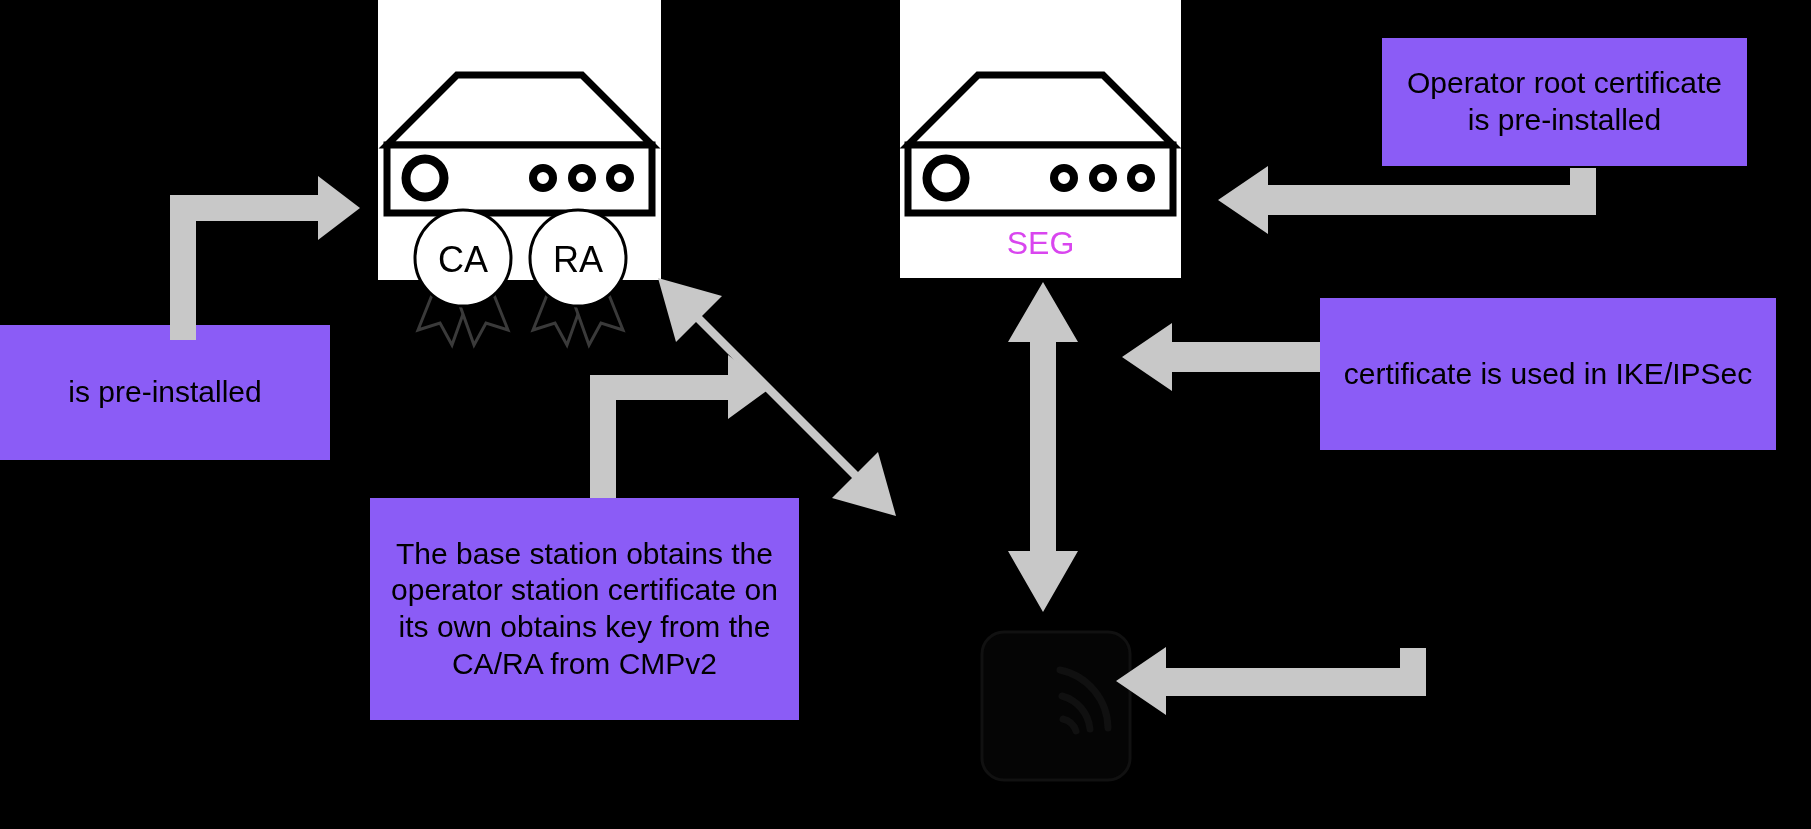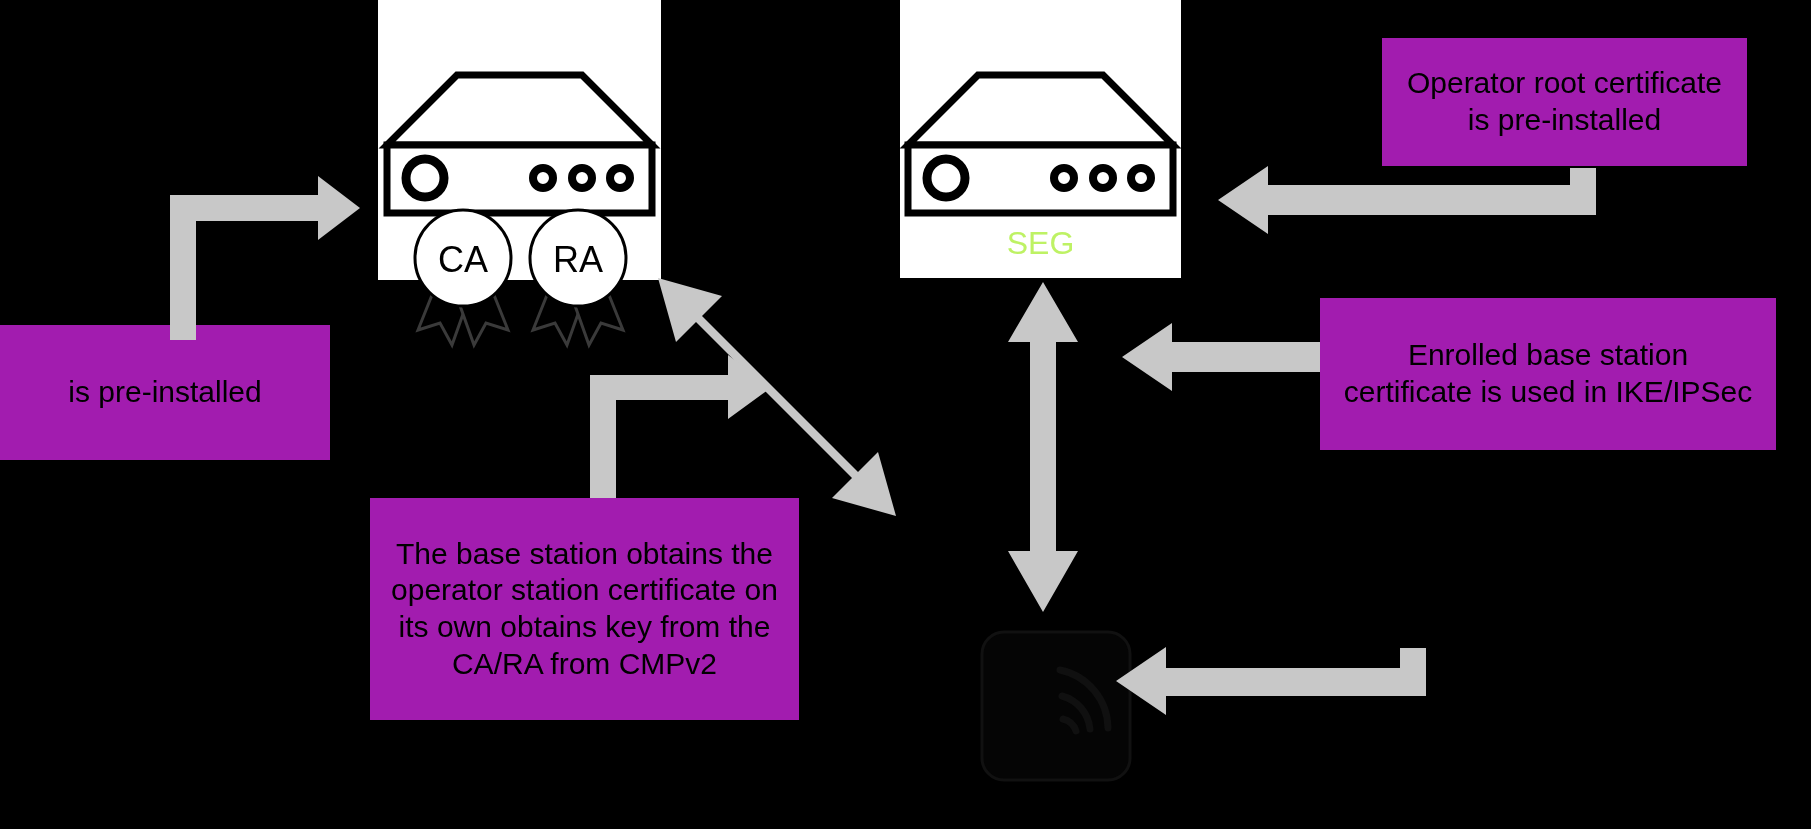--- a/index.html
+++ b/index.html
@@ -1,22 +1,22 @@
 <!DOCTYPE html>
 <html><head>
 <meta charset="utf-8">
 <style>
   html,body{margin:0;padding:0;background:#000;}
   #stage{position:relative;width:1811px;height:829px;background:#000;overflow:hidden;
          font-family:"Liberation Sans","DejaVu Sans",sans-serif;}
   .panel{position:absolute;background:#fff;}
-  .callout{position:absolute;background:#a21caf;color:#000;display:flex;align-items:center;
+  .callout{position:absolute;background:#8b5cf6;color:#000;display:flex;align-items:center;
            justify-content:center;text-align:center;line-height:1.22;font-size:30px;
            padding:6px 10px;box-sizing:border-box;}
-  .dev-label{position:absolute;text-align:center;color:#bef264;font-size:32px;}
+  .dev-label{position:absolute;text-align:center;color:#d946ef;font-size:32px;}
   svg.lay{position:absolute;left:0;top:0;width:1811px;height:829px;overflow:visible;}
   .arr{fill:#c8c8c8;}
   .dev-fillw{fill:#fff;stroke:#000;stroke-width:7;}
   .circ{fill:#fff;stroke:#000;stroke-width:3;}
   .ribbon-dark{fill:#000;stroke:#3a3a3a;stroke-width:3;}
   .cr-text{font-size:36px;fill:#000;font-family:"Liberation Sans","DejaVu Sans",sans-serif;}
   .wifi-box{fill:#050505;stroke:#111;stroke-width:3;}
   .wifi-arc{fill:none;stroke:#101010;stroke-width:7;stroke-linecap:round;}
 </style>
 </head>
@@ -44,21 +44,20 @@
 
   <div class="callout" style="left:1382px;top:38px;width:365px;height:128px;">
     <div>
       <div>Operator root certificate</div>
       <div>is pre-installed</div>
     </div>
   </div>
 
   <div class="callout" style="left:1320px;top:298px;width:456px;height:152px;">
     <div>
-      <div>Enrolled base station</div>
       <div>certificate is used in IKE/IPSec</div>
     </div>
   </div>
 
 
   <svg class="lay" viewBox="0 0 1811 829">
 
     <g>
       <path class="dev-fillw" d="M 457 75 L 582 75 L 652 145 L 387 145 Z"></path>
       <rect class="dev-fillw" x="387" y="145" width="265" height="68"></rect>

